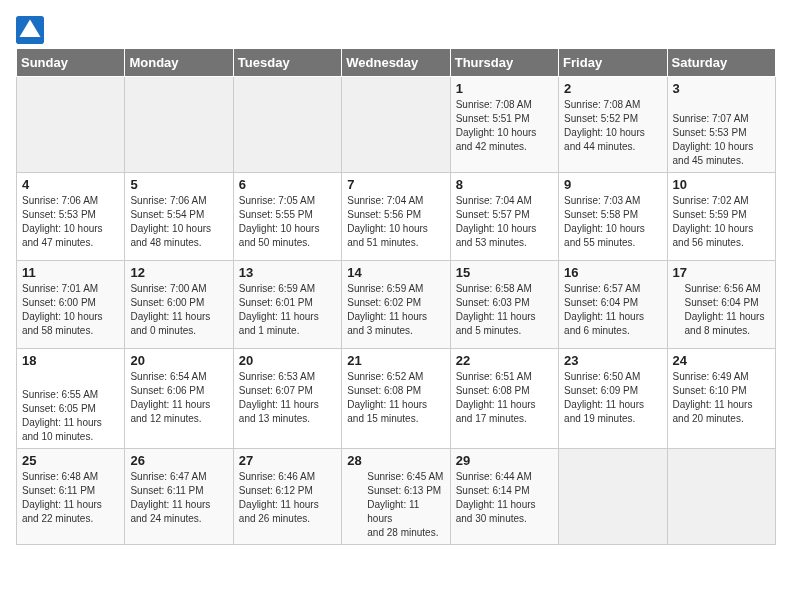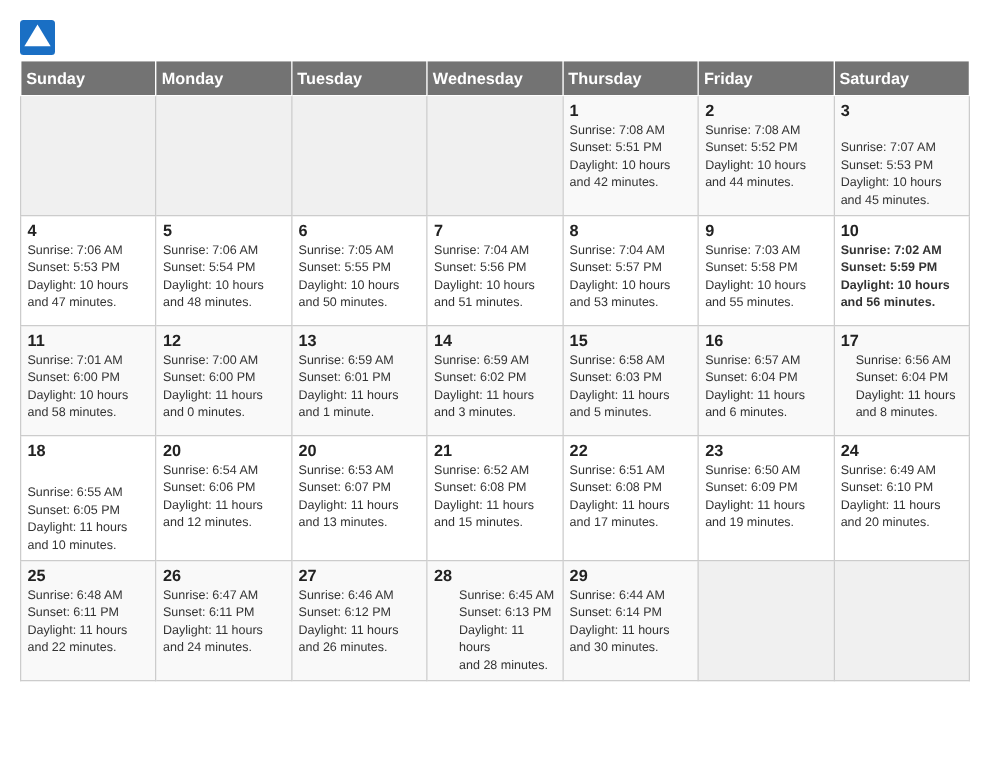--- a/index.html
+++ b/index.html
@@ -190,21 +190,21 @@
         </td>
         <td>
           <span class="day-number">9</span>
           <div class="cell-info" style="white-space: pre-line;">Sunrise: 7:03 AM
 Sunset: 5:58 PM
 Daylight: 10 hours
 and 55 minutes.</div>
         </td>
         <td>
           <span class="day-number">10</span>
-          <div class="cell-info" style="white-space: pre-line; font-weight: bold;">Sunrise: 7:02 AM
+          <div class="cell-info" style="white-space: pre-line;">Sunrise: 7:02 AM
 Sunset: 5:59 PM
 Daylight: 10 hours
 and 56 minutes.</div>
         </td>
       </tr>
       <tr>
         <td>
           <span class="day-number">11</span>
           <div class="cell-info" style="white-space: pre-line;">Sunrise: 7:01 AM
 Sunset: 6:00 PM

